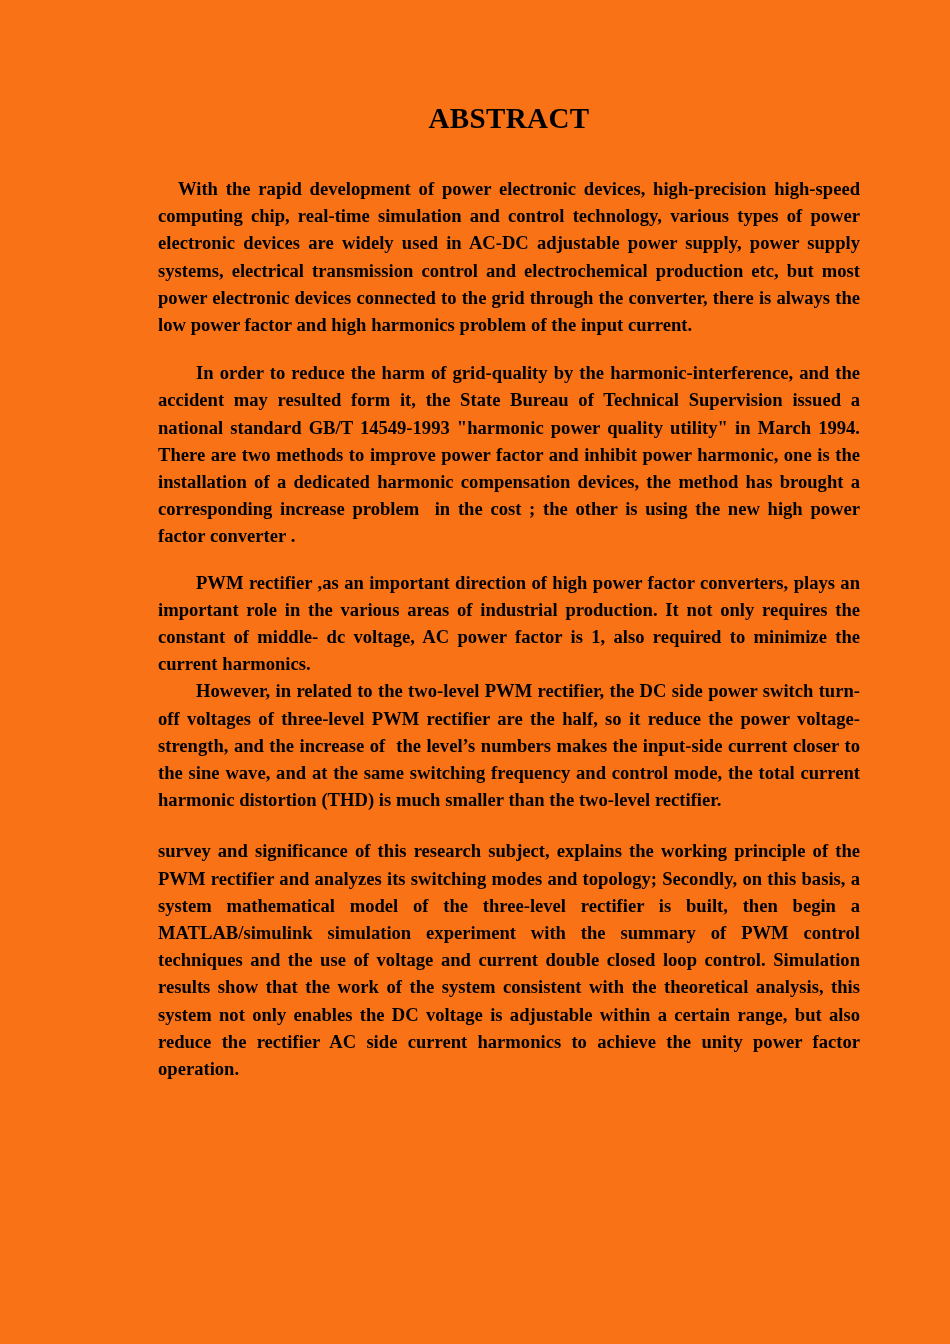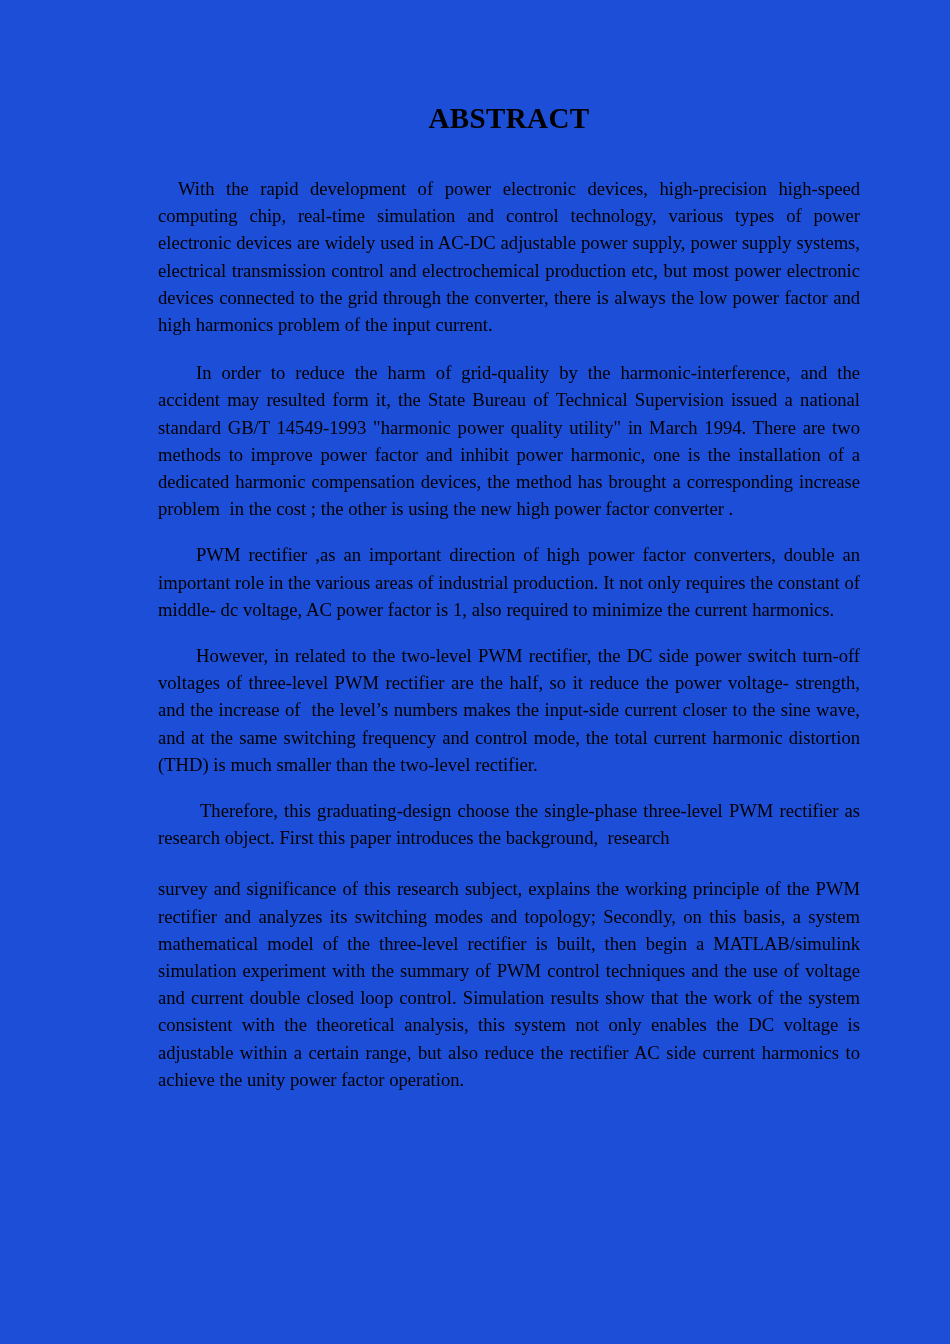--- a/index.html
+++ b/index.html
@@ -11,70 +11,69 @@
     width: 950px;
     height: 1344px;
     font-family: "Liberation Serif", "DejaVu Serif", serif;
     color: #000000;
     overflow: hidden;
   }
   .page {
     position: relative;
     width: 950px;
     height: 1344px;
-    background: #1d4ed8;
+    background: #f97316;
     box-sizing: border-box;
   }
   .content {
     position: absolute;
     left: 158px;
     top: 0;
     width: 702px;
   }
   .doc-title {
     font-size: 29px;
     font-weight: bold;
     text-align: center;
     letter-spacing: 0.4px;
     margin: 0;
     padding-top: 103px;
     line-height: 1.1;
   }
   .para {
     font-size: 18.6px;
-    font-weight: normal;
+    font-weight: bold;
     line-height: 27.2px;
     text-align: justify;
     text-justify: inter-word;
     margin: 0;
     white-space: pre-wrap;
     word-spacing: 0.1px;
   }
   .para.p1 { margin-top: 40px; text-indent: 20px; }
   .para.p2 { margin-top: 21px; text-indent: 38px; }
   .para.p3 { margin-top: 19px; text-indent: 38px; }
-  .para.p4 { margin-top: 19px; text-indent: 38px; }
+  .para.p4 { text-indent: 38px; }
   .para.p5 { margin-top: 19px; text-indent: 42px; }
   .para.p5b { margin-top: 24px; text-indent: 0px; }
   .para:last-child { text-align: justify; }
 </style>
 </head>
 <body>
 
 <div class="page">
   <div class="content">
 
     <h1 class="doc-title">ABSTRACT</h1>
 
     <p class="para p1">With the rapid development of power electronic devices, high-precision high-speed computing chip, real-time simulation and control technology, various types of power electronic devices are widely used in AC-DC adjustable power supply, power supply systems, electrical transmission control and electrochemical production etc, but most power electronic devices connected to the grid through the converter, there is always the low power factor and high harmonics problem of the input current.</p>
 
     <p class="para p2">In order to reduce the harm of grid-quality by the harmonic-interference, and the accident may resulted form it, the State Bureau of Technical Supervision issued a national standard GB/T 14549-1993 "harmonic power quality utility" in March 1994. There are two methods to improve power factor and inhibit power harmonic, one is the installation of a dedicated harmonic compensation devices, the method has brought a corresponding increase problem  in the cost ; the other is using the new high power factor converter .</p>
 
-    <p class="para p3">PWM rectifier ,as an important direction of high power factor converters, double an important role in the various areas of industrial production. It not only requires the constant of middle- dc voltage, AC power factor is 1, also required to minimize the current harmonics.</p>
+    <p class="para p3">PWM rectifier ,as an important direction of high power factor converters, plays an important role in the various areas of industrial production. It not only requires the constant of middle- dc voltage, AC power factor is 1, also required to minimize the current harmonics.</p>
 
     <p class="para p4">However, in related to the two-level PWM rectifier, the DC side power switch turn-off voltages of three-level PWM rectifier are the half, so it reduce the power voltage- strength, and the increase of  the level’s numbers makes the input-side current closer to the sine wave, and at the same switching frequency and control mode, the total current harmonic distortion (THD) is much smaller than the two-level rectifier.</p>
 
-    <p class="para p5">Therefore, this graduating-design choose the single-phase three-level PWM rectifier as research object. First this paper introduces the background,  research</p>
 
     <p class="para p5b">survey and significance of this research subject, explains the working principle of the PWM rectifier and analyzes its switching modes and topology; Secondly, on this basis, a system mathematical model of the three-level rectifier is built, then begin a MATLAB/simulink simulation experiment with the summary of PWM control techniques and the use of voltage and current double closed loop control. Simulation results show that the work of the system consistent with the theoretical analysis, this system not only enables the DC voltage is adjustable within a certain range, but also reduce the rectifier AC side current harmonics to achieve the unity power factor operation.</p>
 
   </div>
 </div>
 
 </body></html>

